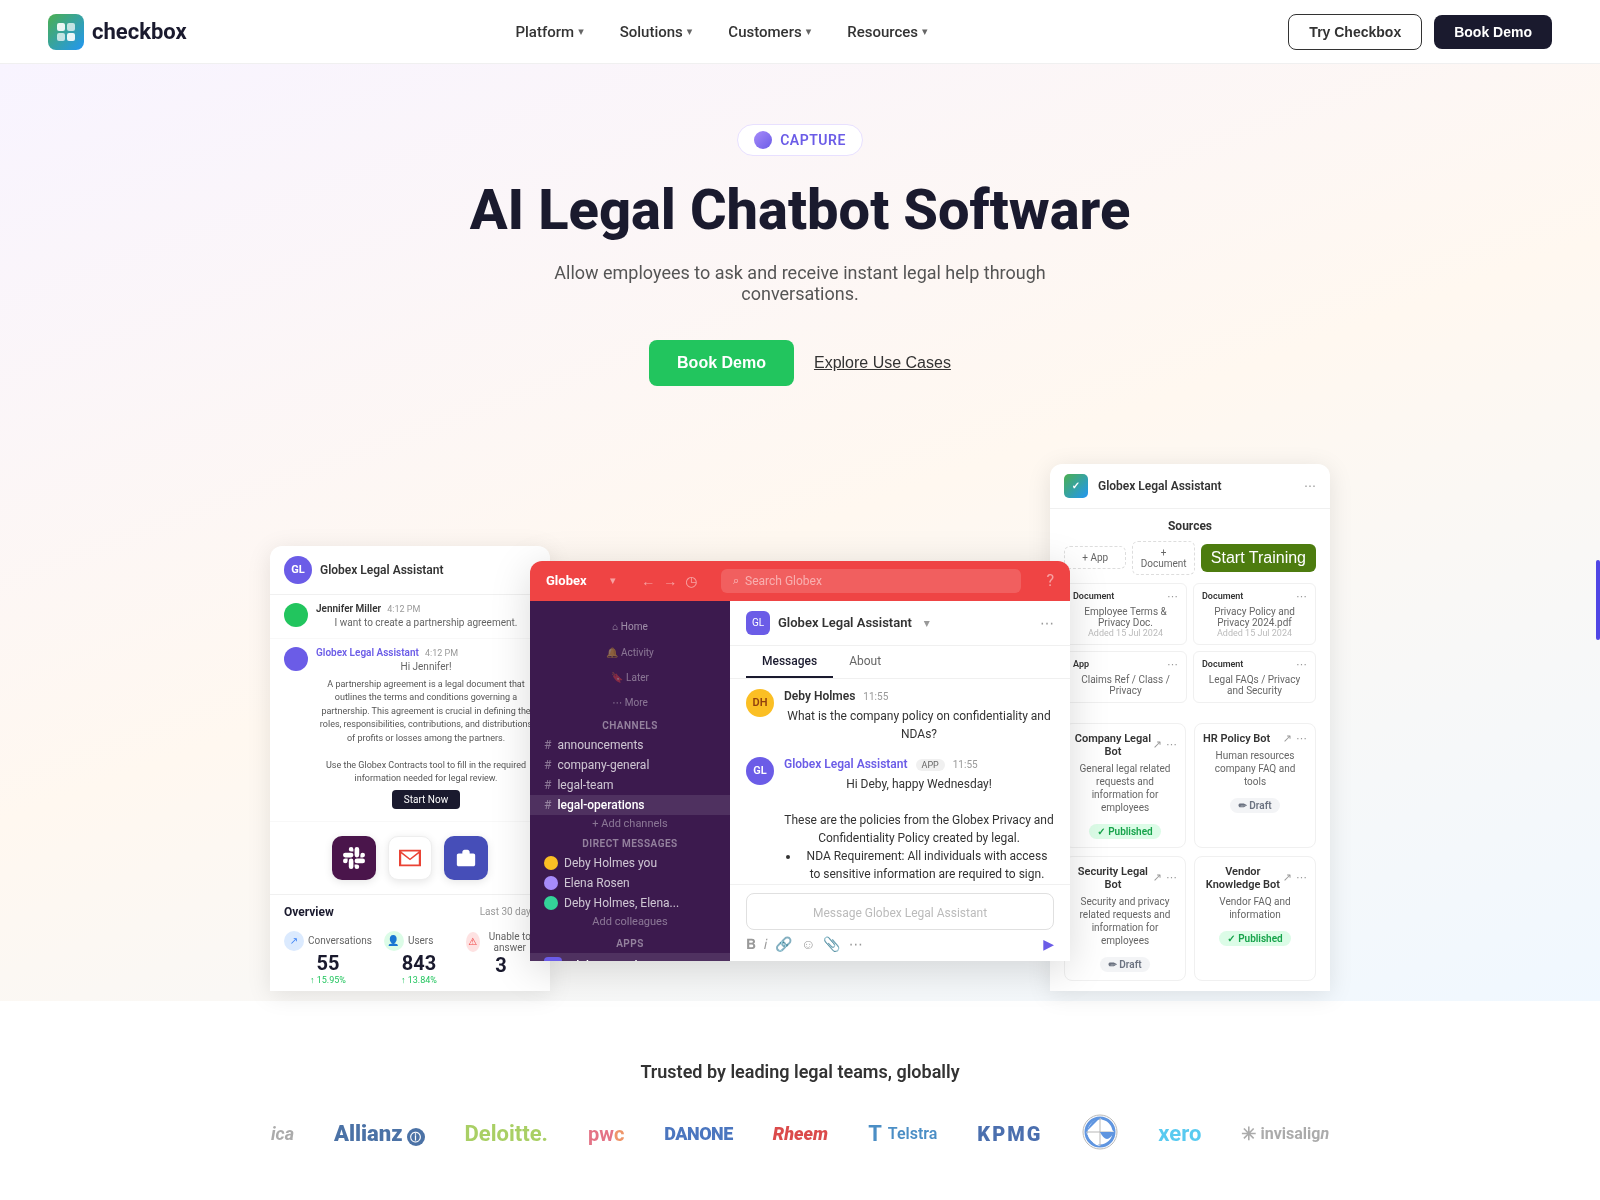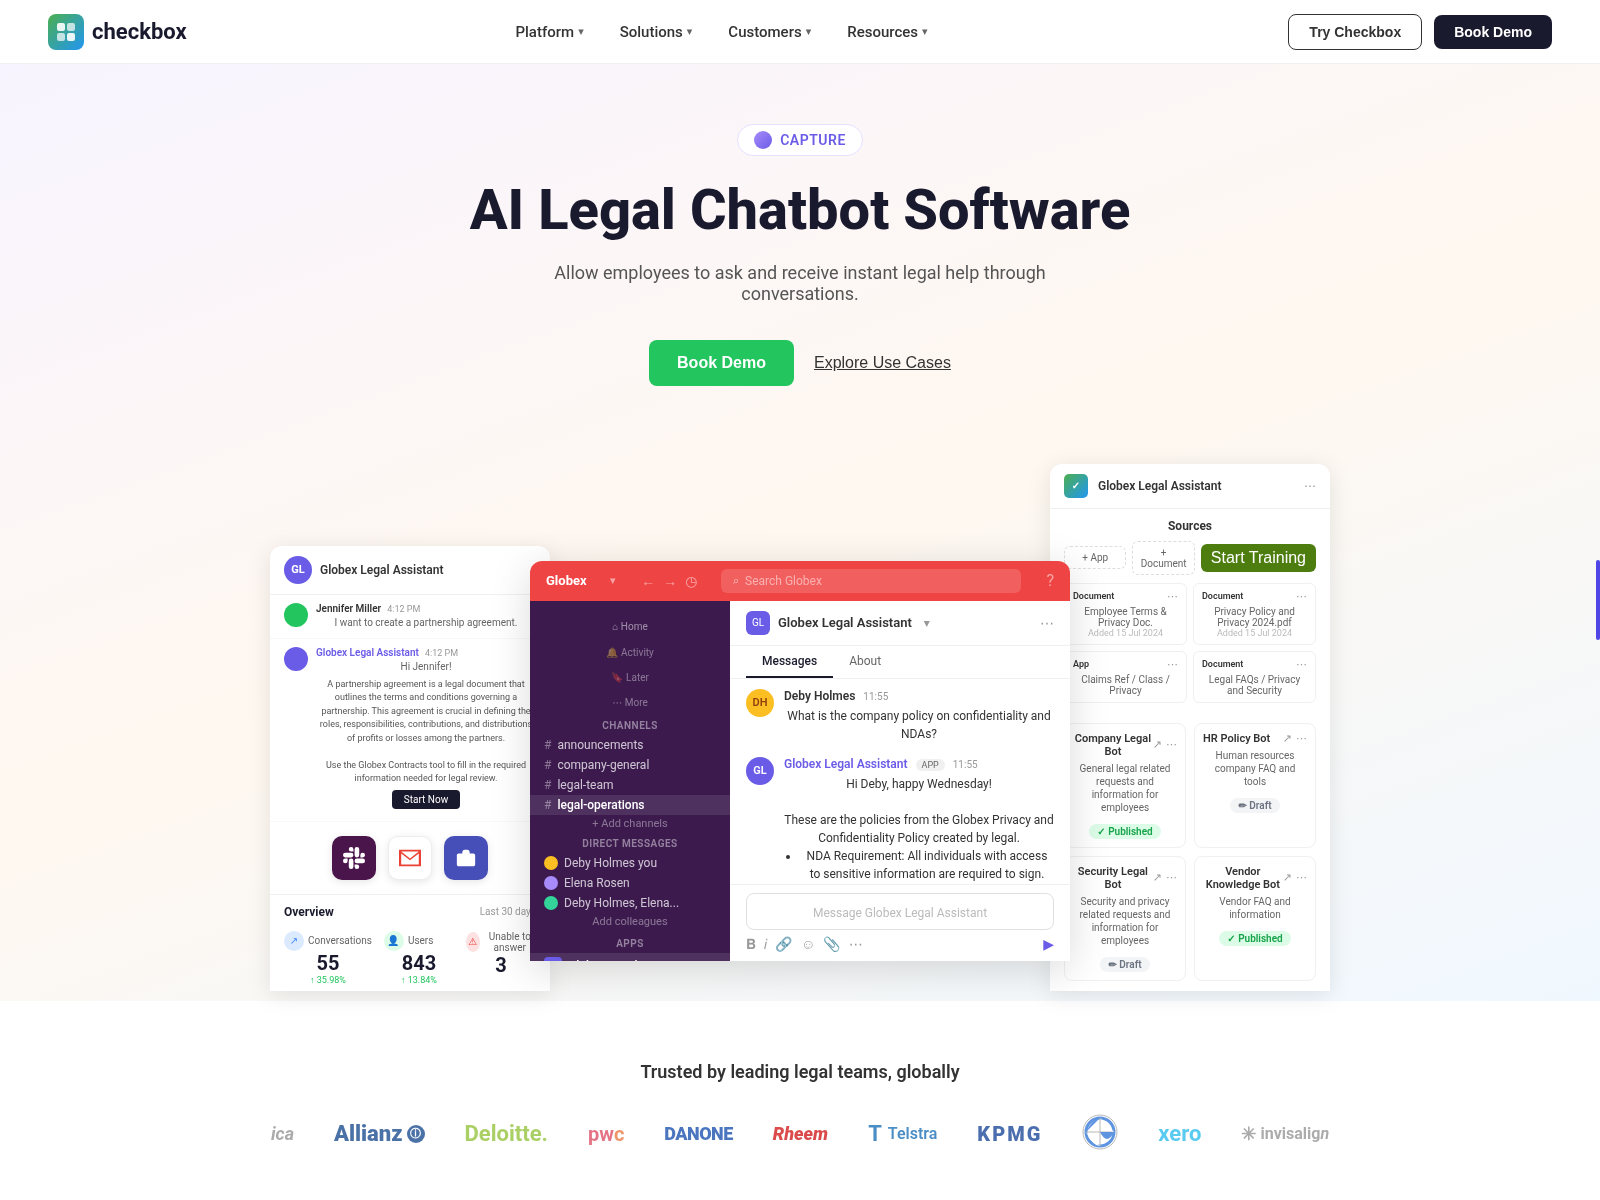--- a/index.html
+++ b/index.html
@@ -328,21 +328,21 @@
           <span style="font-size:12px;font-weight:700;color:#1a1a2e;">Overview</span>
           <span style="font-size:10px;color:#999;">Last 30 days</span>
         </div>
         <div class="stats-row">
           <div class="stat-item">
             <div class="stat-label">
               <div class="stat-icon blue">↗</div>
               <span>Conversations</span>
             </div>
             <div class="stat-value">55</div>
-            <div class="stat-change">↑ 35.98%</div>
+            <div class="stat-change">↑ 15.95%</div>
           </div>
           <div class="stat-item">
             <div class="stat-label">
               <div class="stat-icon green">👤</div>
               <span>Users</span>
             </div>
             <div class="stat-value">843</div>
             <div class="stat-change">↑ 13.84%</div>
           </div>
           <div class="stat-item">
@@ -579,21 +579,21 @@
       </div>
     </div>
   </div>
 </section>
 
 <section class="trusted-section">
   <h3 class="trusted-title">Trusted by leading legal teams, globally</h3>
   <div class="logos-row">
     <div class="logo-item" style="font-style:italic;color:#888;">ica</div>
     <div class="logo-item allianz">
-      <span style="display:flex;align-items:center;gap:4px;">
+      <span style="display:flex;align-items:flex-end;gap:4px;">
         <span style="font-size:22px;font-weight:900;color:#003781;">Allianz</span>
         <span style="display:inline-flex;align-items:center;justify-content:center;background:#003781;color:#fff;border-radius:50%;width:18px;height:18px;font-size:11px;">ⓘ</span>
       </span>
     </div>
     <div class="logo-item deloitte">Deloitte<span style="color:#86BC25;">.</span></div>
     <div class="logo-item pwc" style="color:#D93954;font-size:20px;">pw<span style="color:#e8692a;">c</span></div>
     <div class="logo-item danone" style="color:#003DA5;font-size:18px;font-weight:900;letter-spacing:-0.5px;">DANONE</div>
     <div class="logo-item rheem" style="color:#cc0000;font-weight:900;font-style:italic;">Rheem</div>
     <div class="logo-item telstra" style="display:flex;align-items:center;gap:6px;">
       <span style="color:#005FAD;font-size:22px;">T</span>

